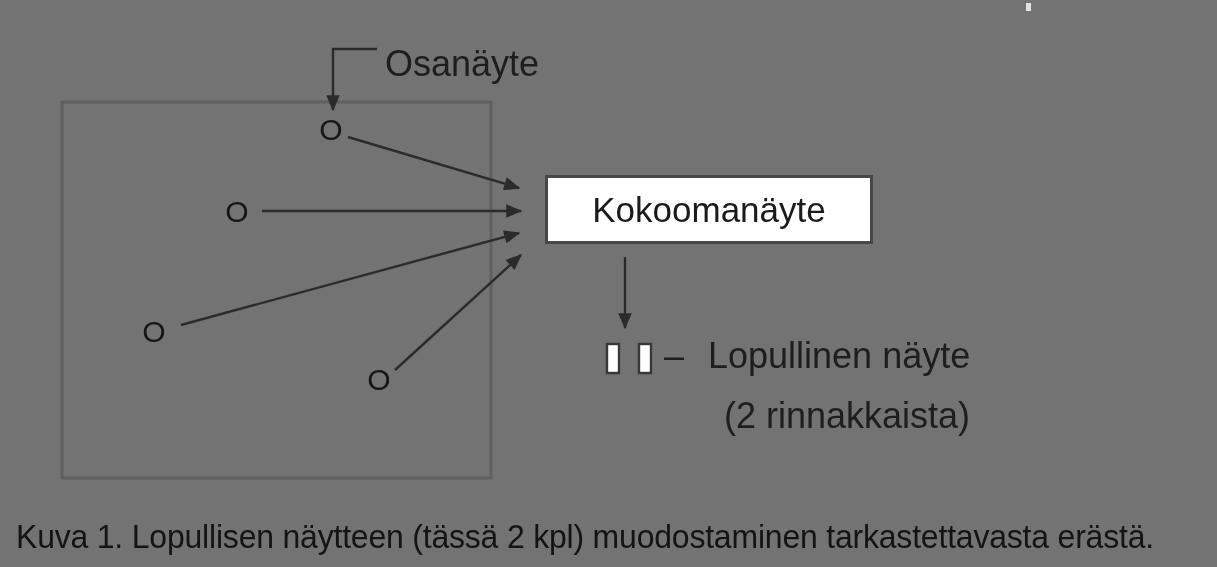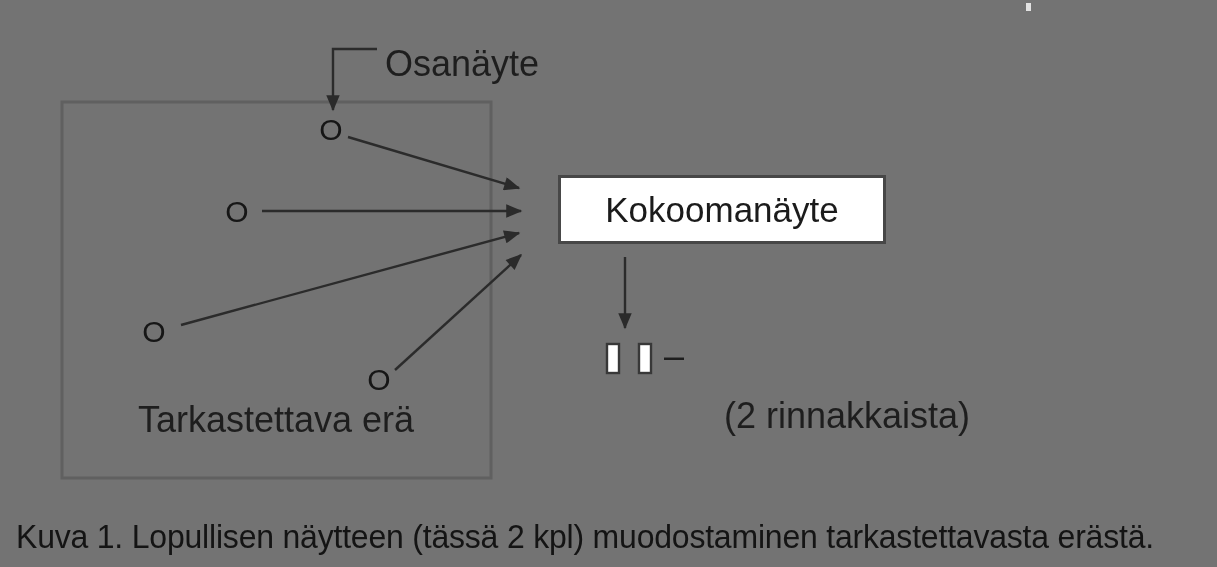--- a/index.html
+++ b/index.html
@@ -39,21 +39,20 @@
   #composite-box {
     position: absolute;
     left: 545px; top: 175px;
     width: 328px; height: 69px;
     box-sizing: border-box;
     border: 3px solid #474747;
     background: #ffffff;
     display: flex;
     align-items: center;
     justify-content: center;
-    margin-left: 13px;
   }
   #composite-box .label {
     font-size: 35px;
     line-height: 1;
     color: #1b1b1b;
   }
   #batch-label {
     left: 276px; top: 402px;
     transform: translateX(-50%);
   }
@@ -103,25 +102,25 @@
     <rect x="639" y="344" width="12" height="29" fill="#ffffff" stroke="#383838" stroke-width="2.4"></rect>
   </svg>
 
   <div class="txt" id="osanayte-label">Osanäyte</div>
 
   <span class="o-marker" style="left:331px; top:130px;">O</span>
   <span class="o-marker" style="left:237px; top:212px;">O</span>
   <span class="o-marker" style="left:154px; top:332px;">O</span>
   <span class="o-marker" style="left:379px; top:380px;">O</span>
 
-  <div class="txt" id="batch-label">Tarkastettava erä</div>
 
   <div id="composite-box">
     <span class="label">Kokoomanäyte</span>
   </div>
 
   <div class="txt" id="final-dash">–</div>
+  <div class="txt" id="final-label">Lopullinen näyte</div>
   <div class="txt" id="final-sublabel">(2 rinnakkaista)</div>
 
   <div class="txt" id="caption">Kuva 1. Lopullisen näytteen (tässä 2 kpl) muodostaminen tarkastettavasta erästä.</div>
 
   <div id="artifact-dot"></div>
 </div>
 
 </body></html>

